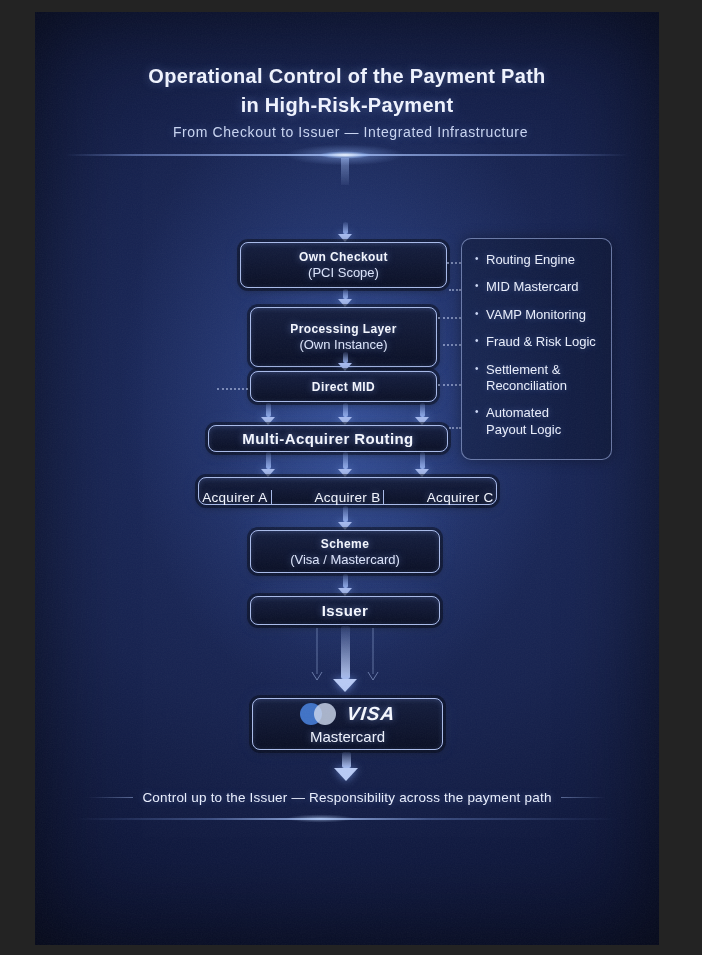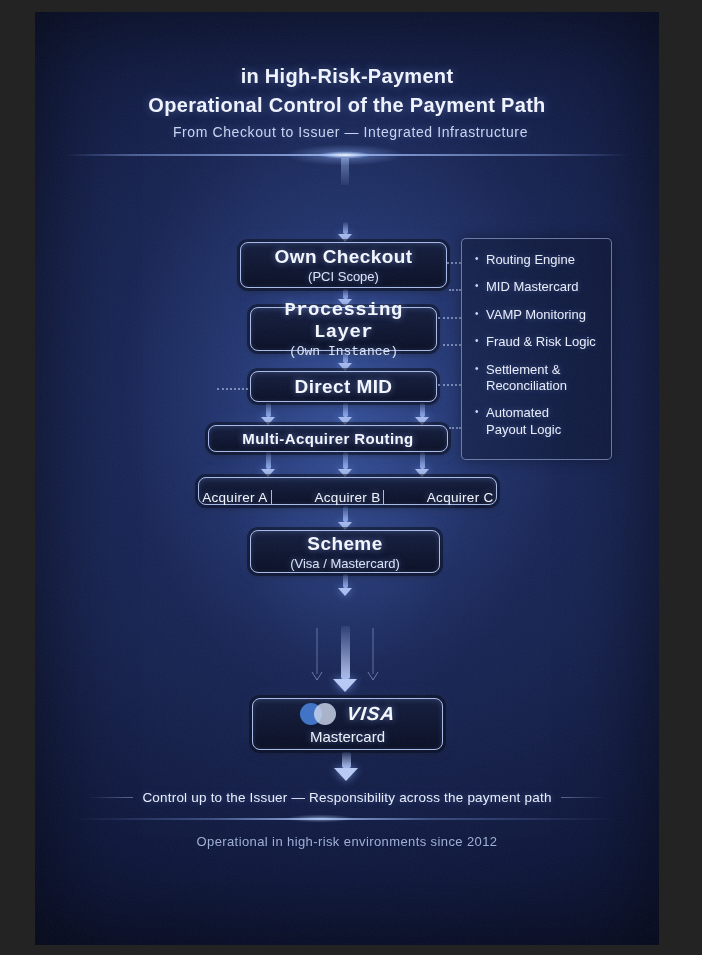--- a/index.html
+++ b/index.html
@@ -38,21 +38,21 @@
     background:radial-gradient(ellipse closest-side, rgba(85,125,215,0.22), transparent 78%); }
 
   
   .box { position:absolute; display:flex; flex-direction:column; align-items:center;
          justify-content:center; text-align:center; color:#f4f7ff;
          background:linear-gradient(180deg, rgba(19,28,60,0.95), rgba(8,13,34,0.96));
          border:1.6px solid #a9bbea; border-radius:8px;
          box-shadow:0 0 0 3px rgba(4,8,22,0.5), 0 2px 10px rgba(0,0,0,0.5),
                     0 0 16px rgba(110,145,230,0.18), inset 0 1px 5px rgba(140,170,240,0.22);
          text-shadow:0 0 7px rgba(150,180,255,0.55); }
-  .t1 { font-size:19px; font-weight:700; letter-spacing:0.4px; }
+  .t1 { font-size:12px; font-weight:700; letter-spacing:0.4px; }
   .t1b { font-size:15px; font-weight:700; letter-spacing:0.4px; }
   .t2 { font-size:13px; font-weight:400; color:#dce4fb; margin-top:1px; }
 
   .acq-row { flex-direction:row; padding:0; align-items:stretch; }
   .acq-cell { flex:1; display:flex; align-items:center; justify-content:center;
               font-size:13.5px; font-weight:500; letter-spacing:0.3px;margin-top:12px; }
   .acq-cell + .acq-cell { border-left:1.6px solid #a9bbea;padding-left:40px; }
 
   
   .arrow { position:absolute; display:flex; flex-direction:column; align-items:center; }
@@ -65,21 +65,21 @@
     background:linear-gradient(180deg, rgba(150,180,245,0.10), rgba(185,203,246,0.95)); }
   .arrow.big .head { border-left-width:12px; border-right-width:12px; border-top-width:13px;
     border-top-color:#b9cbf6; }
   .ghost { position:absolute; }
 
   
   .dot-line { position:absolute; height:0; border-top:2px dotted rgba(195,208,242,0.55); }
 
   
   .panel { position:absolute; left:426px; top:226px; width:151px; height:222px;
-    border:1.2px solid rgba(158,176,226,0.62); border-radius:5px;
+    border:1.2px solid rgba(158,176,226,0.62); border-radius:10px;
     background:rgba(9,15,38,0.38); padding:13px 8px 8px 13px;
     box-shadow:0 0 14px rgba(0,0,0,0.35); }
   .p-item { position:relative; padding-left:11px; margin-bottom:11px;
     font-size:13px; line-height:1.26; color:#e9eefc; white-space:pre-line;
     text-shadow:0 0 6px rgba(140,170,250,0.4); }
   .p-item::before { content:"•"; position:absolute; left:0; top:1px; font-size:10px; color:#ccd8f6; }
 
   
   .brand-row { display:flex; align-items:center; justify-content:center; }
   .mc { position:relative; width:38px; height:22px; margin-right:9px; }
@@ -108,22 +108,22 @@
   .footer2 { position:absolute; left:0; top:822px; width:100%; text-align:center;
              color:#9fb0d9; font-size:13px; letter-spacing:0.4px; }
 </style>
 </head>
 <body>
 
 <div class="frame">
   <div class="card">
 
     <div class="title">
+      <div>Operational Control of the Payment Path</div>
       <div>in High-Risk-Payment</div>
-      <div>Operational Control of the Payment Path</div>
     </div>
     <div class="subtitle">From Checkout to Issuer — Integrated Infrastructure</div>
 
     <div class="flare-soft"></div>
     <div class="divider-top"></div>
     <div class="flare-core"></div>
     <div class="pre-beam"></div>
     <div class="beam"></div>
 
 
@@ -135,21 +135,21 @@
     <div class="box" style="left:205px; top:230px; width:207px; height:46px;">
       <div class="t1">Own Checkout</div>
       <div class="t2">(PCI Scope)</div>
     </div>
 
     <div class="arrow" style="left:303px; top:277px; width:14px; height:18px;">
       <div class="stem"></div>
         <div class="head"></div>
     </div>
 
-    <div class="box" style="left:215px; top:295px; width:187px; height:44px;font-family:Liberation Mono, monospace;">
+    <div class="box" style="left:215px; top:295px; width:187px; height:60px;">
       <div class="t1">Processing Layer</div>
       <div class="t2">(Own Instance)</div>
     </div>
 
     <div class="arrow" style="left:303px; top:340px; width:14px; height:19px;">
       <div class="stem"></div>
         <div class="head"></div>
     </div>
 
     <div class="box" style="left:215px; top:359px; width:187px; height:31px;">
@@ -200,20 +200,23 @@
     <div class="box" style="left:215px; top:518px; width:190px; height:43px;">
       <div class="t1">Scheme</div>
       <div class="t2">(Visa / Mastercard)</div>
     </div>
 
     <div class="arrow" style="left:303px; top:562px; width:14px; height:22px;">
       <div class="stem"></div>
         <div class="head"></div>
     </div>
 
+    <div class="box" style="left:215px; top:584px; width:190px; height:29px;">
+      <div class="t1b">Issuer</div>
+    </div>
 
     <svg class="ghost" style="left:276px; top:616px;" width="12" height="54">
       <line x1="6" y1="0" x2="6" y2="46" stroke="rgba(180,200,245,0.45)" stroke-width="1"></line>
       <path d="M1 44 L6 52 L11 44" fill="none" stroke="rgba(180,200,245,0.5)" stroke-width="1"></path>
     </svg>
     <svg class="ghost" style="left:332px; top:616px;" width="12" height="54">
       <line x1="6" y1="0" x2="6" y2="46" stroke="rgba(180,200,245,0.45)" stroke-width="1"></line>
       <path d="M1 44 L6 52 L11 44" fill="none" stroke="rgba(180,200,245,0.5)" stroke-width="1"></path>
     </svg>
     <div class="arrow big" style="left:298px; top:614px; width:24px; height:66px;">
@@ -256,21 +259,20 @@
 Payout Logic</div>
     </div>
 
     <div class="footer1">
       <div class="rule-l"></div>
       <span>Control up to the Issuer — Responsibility across the payment path</span>
       <div class="rule-r"></div>
     </div>
     <div class="divider-bottom"></div>
     <div class="flare2"></div>
-    <div class="footer2">Operational in high-risk environments since 2012</div>
 
     <svg class="noise">
       <filter id="grain">
         <feTurbulence type="fractalNoise" baseFrequency="0.8" numOctaves="2" stitchTiles="stitch"></feTurbulence>
         <feColorMatrix type="saturate" values="0"></feColorMatrix>
       </filter>
       <rect width="100%" height="100%" filter="url(#grain)" opacity="0.05"></rect>
     </svg>
   </div>
 </div>

